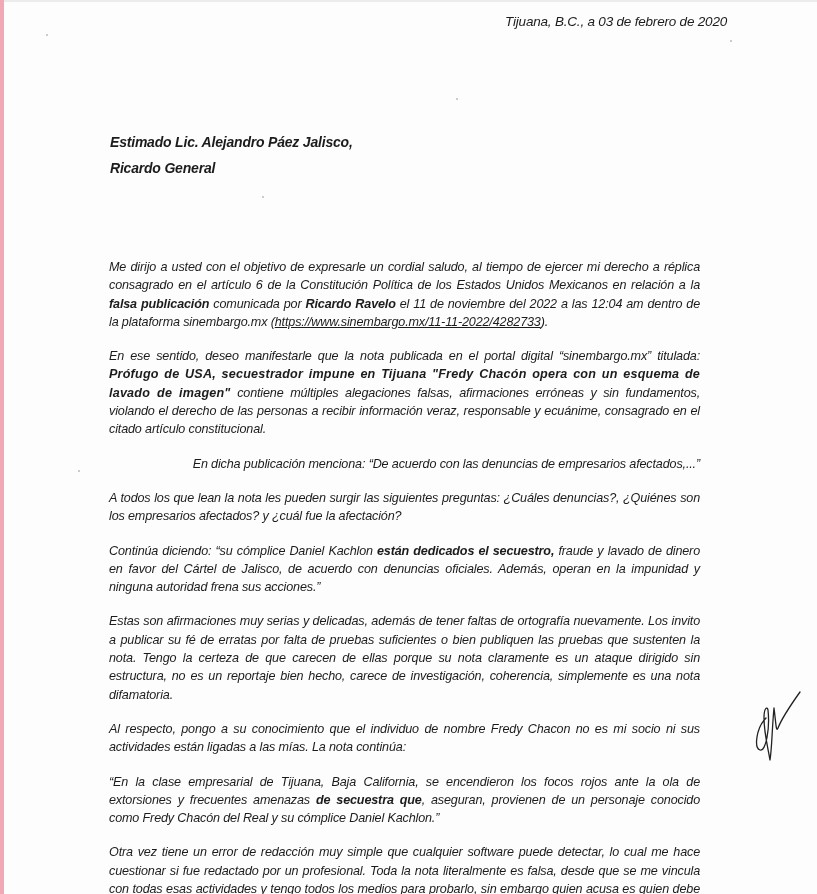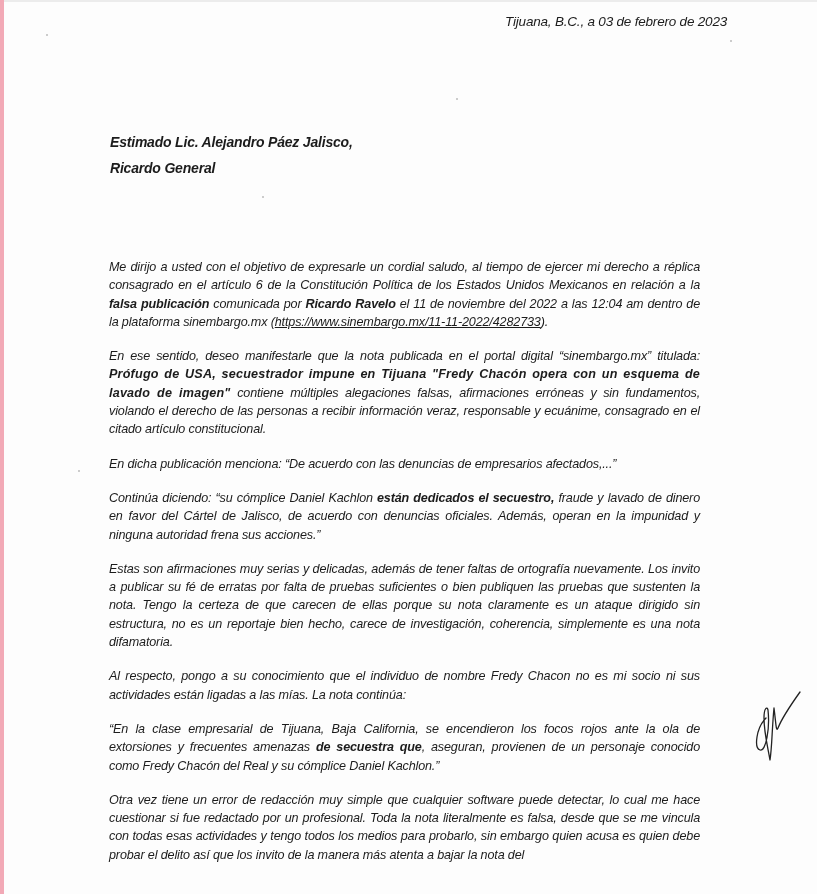--- a/index.html
+++ b/index.html
@@ -25,49 +25,50 @@
     .addressee div {
       font-weight: bold; font-style: italic; font-size: 14px;
       letter-spacing: -0.2px; height: 26px; line-height: 18px;
     }
     .body-text {
       position: absolute; left: 109px; top: 242px; width: 591px;
       font-style: italic; font-size: 12.6px; line-height: 18.3px;
       letter-spacing: -0.15px;
     }
     .body-text p { margin: 16px 0 8px 0; text-align: justify; }
-    .body-text p.left { text-align: left; }
+    .body-text p.left { text-align: right; }
     .b { font-weight: bold; }
     .title-bold { font-weight: bold; font-style: italic; letter-spacing: 0.2px; }
     .url { text-decoration: underline; }
     .signature {
       position: absolute; left: 752px; top: 688px; width: 50px; height: 80px;
     }
     .speck { position: absolute; width: 2px; height: 2px; background: #bbb; border-radius: 1px; }
   </style>
 </head>
 <body>
 
 <div class="top-edge"></div>
 <div class="left-edge"></div>
 
-<div class="date">Tijuana, B.C., a 03 de febrero de 2023</div>
+<div class="date">Tijuana, B.C., a 03 de febrero de 2020</div>
 
 <div class="addressee">
   <div>Estimado Lic. Alejandro Páez Jalisco,</div>
   <div>Ricardo General</div>
 </div>
 
 <div class="body-text">
   <p><span>Me dirijo a usted con el objetivo de expresarle un cordial saludo, al tiempo de ejercer mi derecho a réplica consagrado en el artículo 6 de la Constitución Política de los Estados Unidos Mexicanos en relación a la </span><span class="b">falsa publicación</span><span> comunicada por </span><span class="b">Ricardo Ravelo</span><span> el 11 de noviembre del 2022 a las 12:04 am dentro de la plataforma sinembargo.mx (</span><span class="url">https://www.sinembargo.mx/11-11-2022/4282733</span><span>).</span></p>
 
   <p><span>En ese sentido, deseo manifestarle que la nota publicada en el portal digital “sinembargo.mx” titulada: </span><span class="title-bold">Prófugo de USA, secuestrador impune en Tijuana "Fredy Chacón opera con un esquema de lavado de imagen"</span><span> contiene múltiples alegaciones falsas, afirmaciones erróneas y sin fundamentos, violando el derecho de las personas a recibir información veraz, responsable y ecuánime, consagrado en el citado artículo constitucional.</span></p>
 
   <p class="left">En dicha publicación menciona: “De acuerdo con las denuncias de empresarios afectados,...”</p>
 
+  <p>A todos los que lean la nota les pueden surgir las siguientes preguntas: ¿Cuáles denuncias?, ¿Quiénes son los empresarios afectados? y ¿cuál fue la afectación?</p>
 
   <p><span>Continúa diciendo: “su cómplice Daniel Kachlon </span><span class="b">están dedicados el secuestro,</span><span> fraude y lavado de dinero en favor del Cártel de Jalisco, de acuerdo con denuncias oficiales. Además, operan en la impunidad y ninguna autoridad frena sus acciones.”</span></p>
 
   <p>Estas son afirmaciones muy serias y delicadas, además de tener faltas de ortografía nuevamente. Los invito a publicar su fé de erratas por falta de pruebas suficientes o bien publiquen las pruebas que sustenten la nota. Tengo la certeza de que carecen de ellas porque su nota claramente es un ataque dirigido sin estructura, no es un reportaje bien hecho, carece de investigación, coherencia, simplemente es una nota difamatoria.</p>
 
   <p>Al respecto, pongo a su conocimiento que el individuo de nombre Fredy Chacon no es mi socio ni sus actividades están ligadas a las mías. La nota continúa:</p>
 
   <p><span>“En la clase empresarial de Tijuana, Baja California, se encendieron los focos rojos ante la ola de extorsiones y frecuentes amenazas </span><span class="b">de secuestra que</span><span>, aseguran, provienen de un personaje conocido como Fredy Chacón del Real y su cómplice Daniel Kachlon.”</span></p>
 
   <p>Otra vez tiene un error de redacción muy simple que cualquier software puede detectar, lo cual me hace cuestionar si fue redactado por un profesional. Toda la nota literalmente es falsa, desde que se me vincula con todas esas actividades y tengo todos los medios para probarlo, sin embargo quien acusa es quien debe probar el delito así que los invito de la manera más atenta a bajar la nota del</p>

